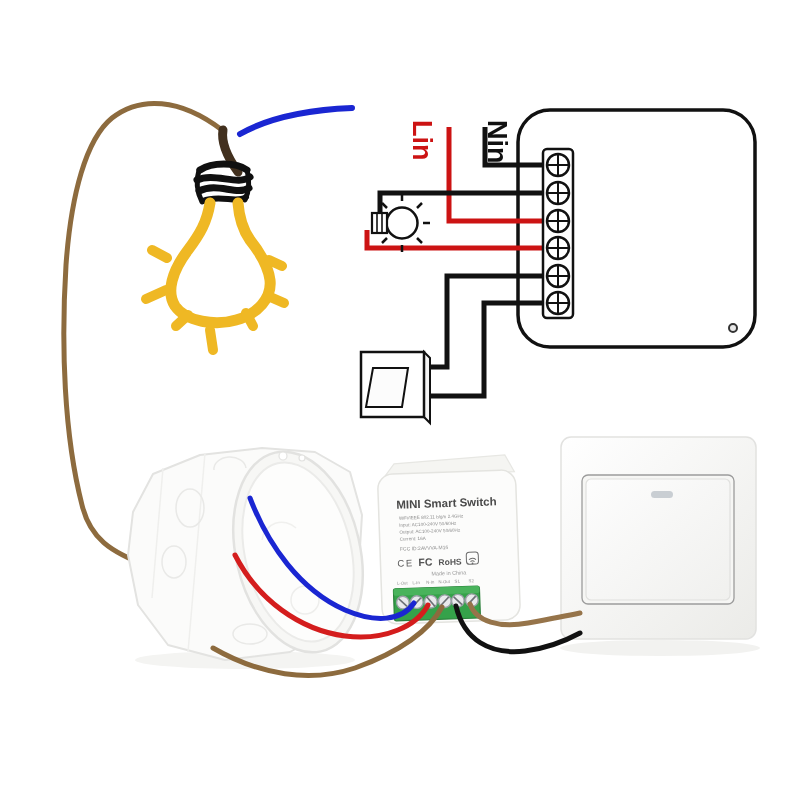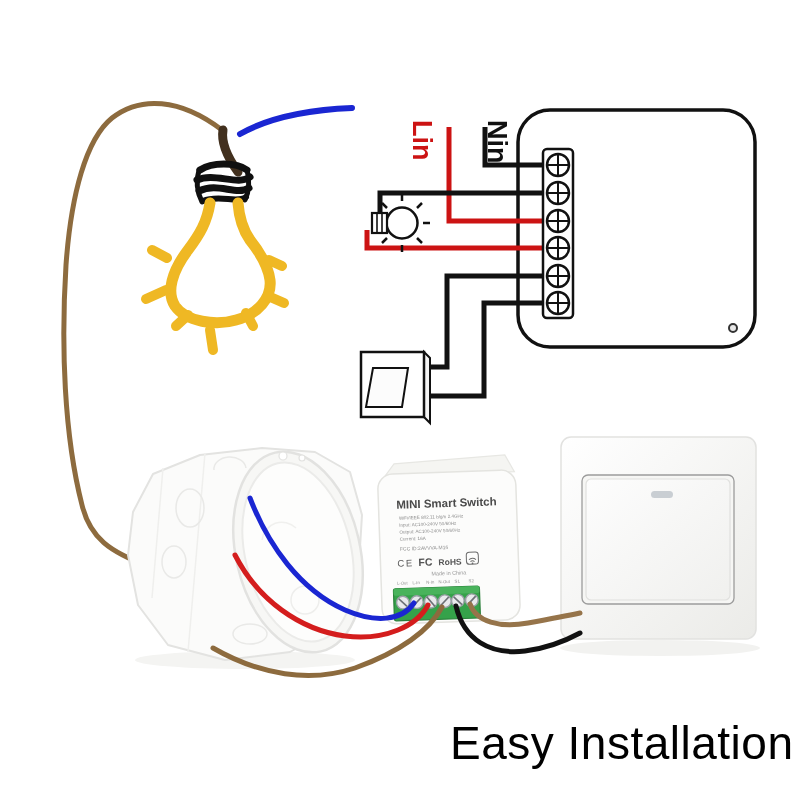--- a/index.html
+++ b/index.html
@@ -203,14 +203,13 @@
 
   <g fill="none" stroke-linecap="round">
     <path d="M 250 498 C 268 545 300 590 345 610 C 375 623 402 621 414 603" stroke="#1a26d2" stroke-width="5"></path>
     <path d="M 235 555 C 258 600 300 630 345 636 C 385 641 417 626 428 605" stroke="#d41d1d" stroke-width="5"></path>
     <path d="M 213 648 C 260 675 310 683 355 668 C 400 652 430 630 442 607" stroke="#8d6b3e" stroke-width="5"></path>
     <path d="M 456 606 C 464 640 490 655 525 651 C 550 648 567 640 580 633" stroke="#111111" stroke-width="5"></path>
     <path d="M 470 604 C 476 622 500 628 528 623 C 550 619 566 616 580 613" stroke="#96744a" stroke-width="5"></path>
   </g>
 </svg>
 
-<div class="title">Easy Installation</div>
 </div>
 
 </body></html>

